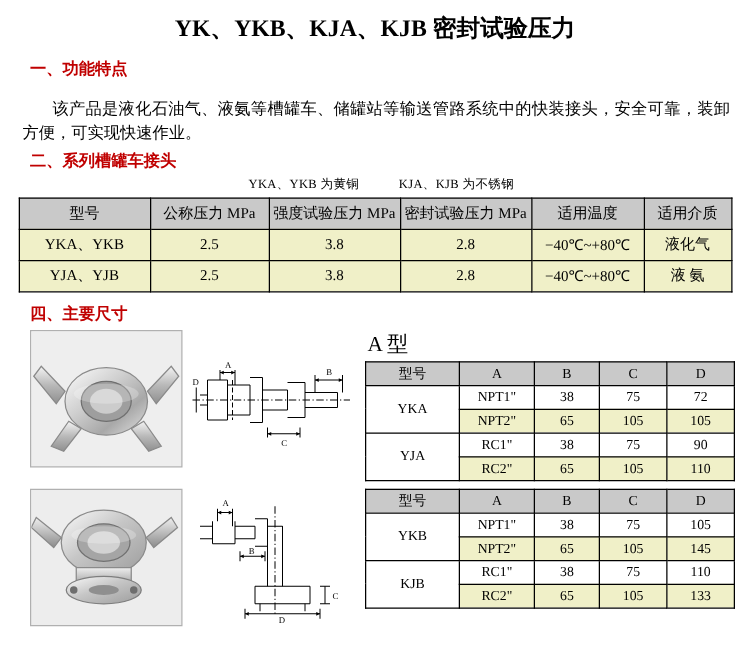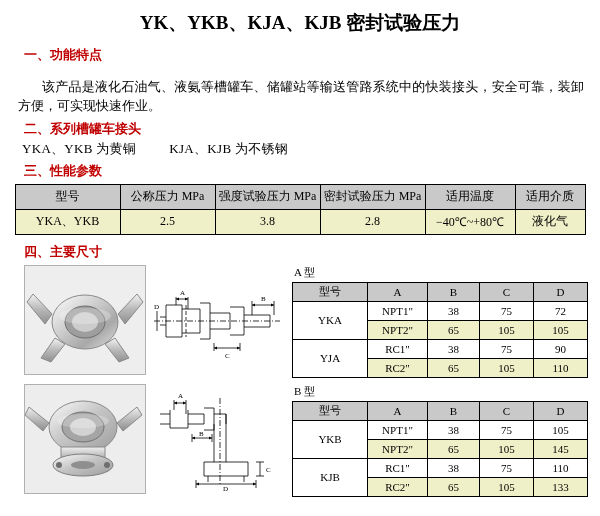--- a/index.html
+++ b/index.html
@@ -39,23 +39,24 @@
     font-family: "Liberation Serif", serif;
   }
   .para {
     font-size: 13px;
     line-height: 1.45;
     margin: 14px 4px 0 6px;
     text-indent: 24px;
     text-align: justify;
   }
   .mat-line {
-    font-size: 13px;
+    font-size: 10px;
     margin: 2px 0 0 10px;
     letter-spacing: 0.3px;
+    text-align: center;
   }
   .mat-line .gap {
     display: inline-block;
     width: 26px;
   }
   
   table.perf {
     border-collapse: collapse;
     margin: 4px auto 0 auto;
     width: 560px;
@@ -113,21 +114,21 @@
     flex: none;
     margin-left: 6px;
   }
   .drawing svg { display:block; }
   .tbl-wrap {
     flex: none;
     margin-left: 10px;
     width: 300px;
   }
   .tbl-label {
-    font-size: 11px;
+    font-size: 17px;
     margin: 0 0 2px 2px;
     font-family: "Liberation Serif", serif;
   }
   table.dim {
     border-collapse: collapse;
     width: 295px;
     font-size: 11px;
     table-layout: fixed;
   }
   table.dim th, table.dim td {
@@ -161,21 +162,20 @@
   <div class="sec-head">一、功能特点</div>
   <div class="para">该产品是液化石油气、液氨等槽罐车、储罐站等输送管路系统中的快装接头，安全可靠，装卸方便，可实现快速作业。</div>
 
   <div class="sec-head">二、系列槽罐车接头</div>
   <div class="mat-line">
     <span>YKA、YKB 为黄铜</span>
     <span class="gap"></span>
     <span>KJA、KJB 为不锈钢</span>
   </div>
 
-  <div class="sec-head">三、性能参数</div>
 
   <table class="perf">
     <colgroup>
       <col style="width:105px">
       <col style="width:95px">
       <col style="width:105px">
       <col style="width:105px">
       <col style="width:90px">
       <col style="width:70px">
     </colgroup>
@@ -191,20 +191,28 @@
     </thead>
     <tbody>
       <tr>
         <td>YKA、YKB</td>
         <td>2.5</td>
         <td>3.8</td>
         <td>2.8</td>
         <td>−40℃~+80℃</td>
         <td>液化气</td>
       </tr>
+      <tr>
+        <td>YJA、YJB</td>
+        <td>2.5</td>
+        <td>3.8</td>
+        <td>2.8</td>
+        <td>−40℃~+80℃</td>
+        <td>液 氨</td>
+      </tr>
     </tbody>
   </table>
 
   <div class="sec-head dims">四、主要尺寸</div>
 
   <div class="lower">
 
     <div class="row">
 
       <div class="photo">
@@ -386,21 +394,20 @@
           <g font-size="7" font-family="Liberation Serif, serif" fill="#000000">
             <text x="26" y="14">A</text>
             <text x="47" y="52">B</text>
             <text x="71" y="107">D</text>
             <text x="114" y="88">C</text>
           </g>
         </svg>
       </div>
 
       <div class="tbl-wrap">
-        <div class="tbl-label">B 型</div>
         <table class="dim">
           <colgroup>
             <col style="width:75px">
               <col style="width:60px">
               <col style="width:52px">
               <col style="width:54px">
               <col style="width:54px">
           </colgroup>
           <thead>
             <tr>

